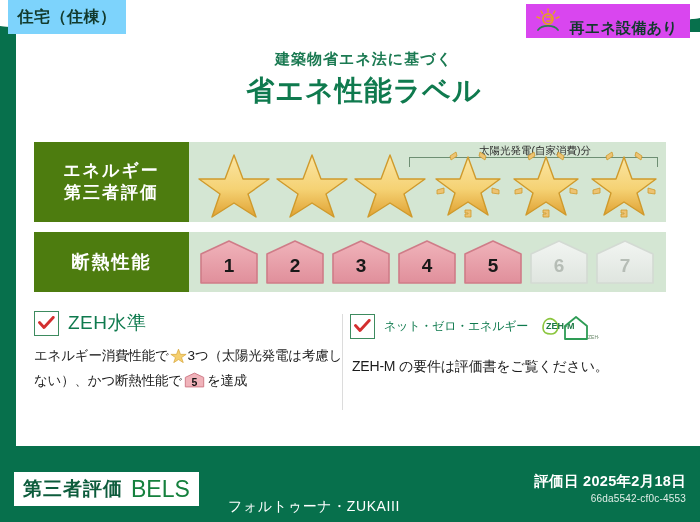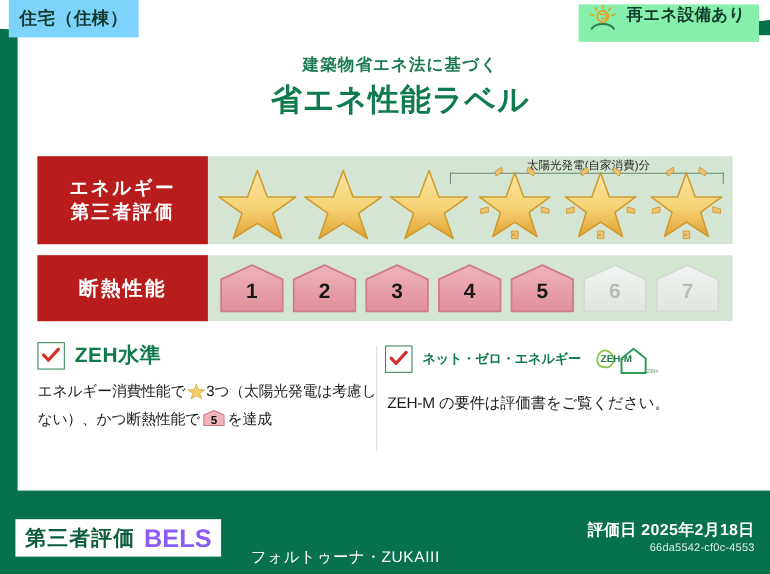--- a/index.html
+++ b/index.html
@@ -22,22 +22,22 @@
     background:#7dd3fc;
     display:flex;align-items:center;justify-content:center;
     z-index:5;
   }
   .chip-house span{
     font-size:16px;font-weight:bold;color:#123a2c;letter-spacing:.5px;
   }
   .chip-renew{
     position:absolute;right:10px;top:4px;
     height:34px;padding:0 12px 0 8px;
-    background:#86efac;
-    display:flex;align-items:flex-start;gap:7px;
+    background:#d946ef;
+    display:flex;align-items:flex-end;gap:7px;
     z-index:5;
   }
   .chip-renew .txt{font-size:15px;font-weight:bold;color:#123a2c;letter-spacing:.3px;}
 
   
   .card{
     position:absolute;left:16px;top:32px;
     width:696px;height:414px;
     background:#ffffff;
     z-index:4;
@@ -57,21 +57,21 @@
   
   .band{
     position:absolute;left:18px;width:632px;
     background:#d4e6d3;
     display:flex;align-items:stretch;
   }
   .band.energy{top:110px;height:80px;}
   .band.insul{top:200px;height:60px;}
 
   .band-label{
-    background:#b91c1c;color:#ffffff;
+    background:#4d7c0f;color:#ffffff;
     width:155px;flex:0 0 155px;
     display:flex;flex-direction:column;align-items:center;justify-content:center;
     font-weight:bold;letter-spacing:2px;
   }
   .band.energy .band-label{font-size:17px;line-height:1.28;}
   .band.insul .band-label{font-size:18px;}
   .band-body{position:relative;flex:1;}
 
   
   .stars{
@@ -116,21 +116,21 @@
     position:absolute;left:326px;top:282px;width:1px;height:96px;
     background:#dcdcdc;
   }
   .zeh-head{display:flex;align-items:center;gap:9px;}
   .chk{
     width:23px;height:23px;flex:0 0 23px;
     border:1.6px solid #3d8b5f;background:#ffffff;
     display:flex;align-items:center;justify-content:center;
   }
   .chk svg{display:block;}
-  .zeh-head .ttl{font-size:19px;font-weight:bold;color:#0f7a4e;letter-spacing:.5px;}
+  .zeh-head .ttl{font-size:19px;font-weight:normal;color:#0f7a4e;letter-spacing:.5px;}
   .zeh-head .ttl.small{font-size:12px;letter-spacing:-.2px;}
   .zeh-desc{
     margin-top:9px;font-size:13.5px;color:#1c1c1c;line-height:1.62;letter-spacing:-.2px;
   }
   .zeh-desc.right-desc{margin-top:13px;margin-left:2px;font-size:14px;}
   .inline-star{display:inline-block;vertical-align:-3px;margin:0 1px;}
   .inline-badge{
     display:inline-block;vertical-align:-3px;margin:0 2px;
     width:21px;height:16px;position:relative;
   }
@@ -142,21 +142,21 @@
 
   
   .footer{
     position:absolute;left:0;right:0;bottom:0;height:62px;z-index:6;
   }
   .bels-box{
     position:absolute;left:14px;top:12px;height:34px;
     background:#ffffff;display:flex;align-items:center;padding:0 9px;gap:8px;
   }
   .bels-box .jp{font-size:19px;font-weight:bold;color:#0d5c3c;letter-spacing:1px;}
-  .bels-box .en{font-size:23px;font-weight:bold;color:#8b5cf6;letter-spacing:0px;}
+  .bels-box .en{font-size:23px;font-weight:normal;color:#15803d;letter-spacing:0px;}
   .bldg-name{
     position:absolute;left:228px;top:38px;
     font-size:14px;color:#ffffff;letter-spacing:.6px;
   }
   .eval-date{
     position:absolute;right:14px;top:12px;
     font-size:14.5px;font-weight:bold;color:#ffffff;letter-spacing:.3px;
   }
   .eval-id{
     position:absolute;right:14px;top:33px;

